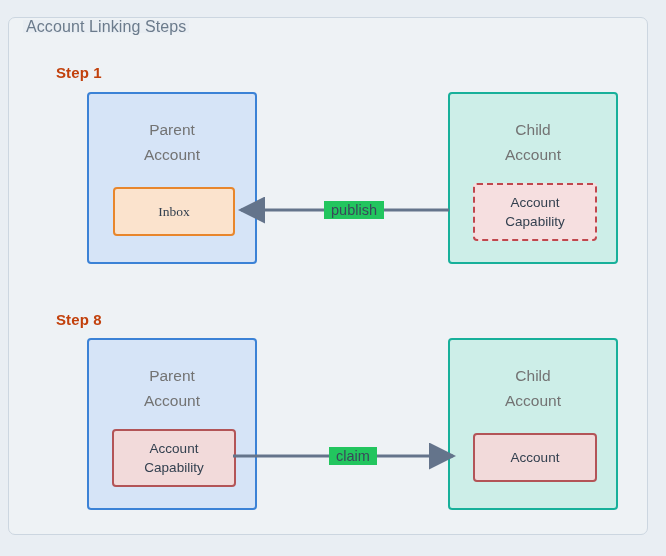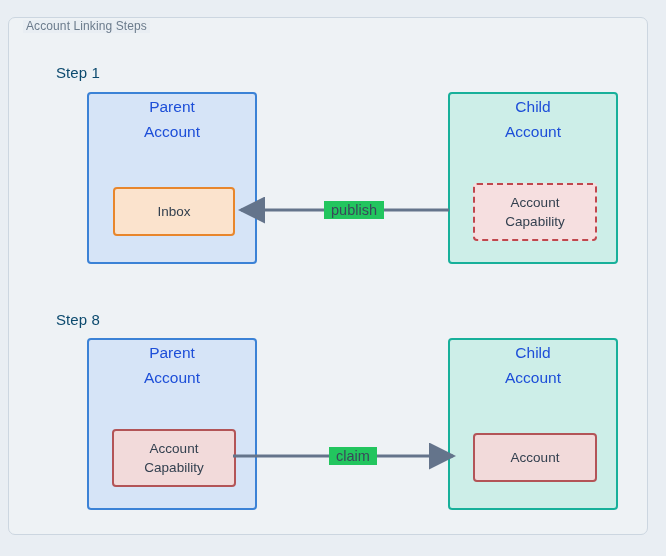--- a/index.html
+++ b/index.html
@@ -24,36 +24,36 @@
     height: 518px;
     box-sizing: border-box;
     background: #eef2f5;
     border: 1.5px solid #ccd6e0;
     border-radius: 7px;
   }
   #diagram-title {
     position: absolute;
     left: 14px;
     top: 2px;
-    font-size: 12px;
+    font-size: 16px;
     color: #6b7b8c;
     letter-spacing: 0.1px;
     background: #e9eef3;
     padding: 0 3px;
     line-height: 13px;
     white-space: nowrap;
     text-align: center;
   }
 
   
   .step-label {
     position: absolute;
     font-size: 15px;
-    font-weight: normal;
-    color: #0c4a6e;
+    font-weight: bold;
+    color: #c2410c;
     letter-spacing: 0.1px;
     white-space: nowrap;
   }
   #step-1-label { left: 47px; top: 46px; }
   #step-2-label { left: 47px; top: 293px; }
 
   
   .account-box {
     position: absolute;
     box-sizing: border-box;
@@ -64,25 +64,25 @@
     border: 2px solid #3b82d6;
   }
   .account-box.child {
     background: #cdeee8;
     border: 2px solid #17b09a;
   }
   .account-box-title {
     position: absolute;
     left: 0;
     right: 0;
-    top: 0;
+    top: 23px;
     text-align: center;
     font-size: 15.5px;
     line-height: 25px;
-    color: #1d4ed8;
+    color: #737373;
     white-space: pre-line;
   }
 
   
   .inner-box {
     position: absolute;
     box-sizing: border-box;
     border-radius: 4px;
     display: flex;
     align-items: center;
@@ -125,21 +125,21 @@
 
 <div id="diagram-container">
 
   <div id="diagram-title">Account Linking Steps</div>
 
   <div class="step-label" id="step-1-label">Step 1</div>
 
   <div class="account-box parent" style="left:78px; top:74px; width:170px; height:172px;">
     <div class="account-box-title">Parent
 Account</div>
-    <div class="inner-box inbox" style="left:24px; top:93px; width:122px; height:49px;">
+    <div class="inner-box inbox" style="left:24px; top:93px; width:122px; height:49px;font-family:Liberation Serif, serif;">
       <span>Inbox</span>
     </div>
   </div>
 
   <div class="account-box child" style="left:439px; top:74px; width:170px; height:172px;">
     <div class="account-box-title">Child
 Account</div>
     <div class="inner-box capability-dashed" style="left:23px; top:89px; width:124px; height:58px;">
       <span>Account
 Capability</span>

